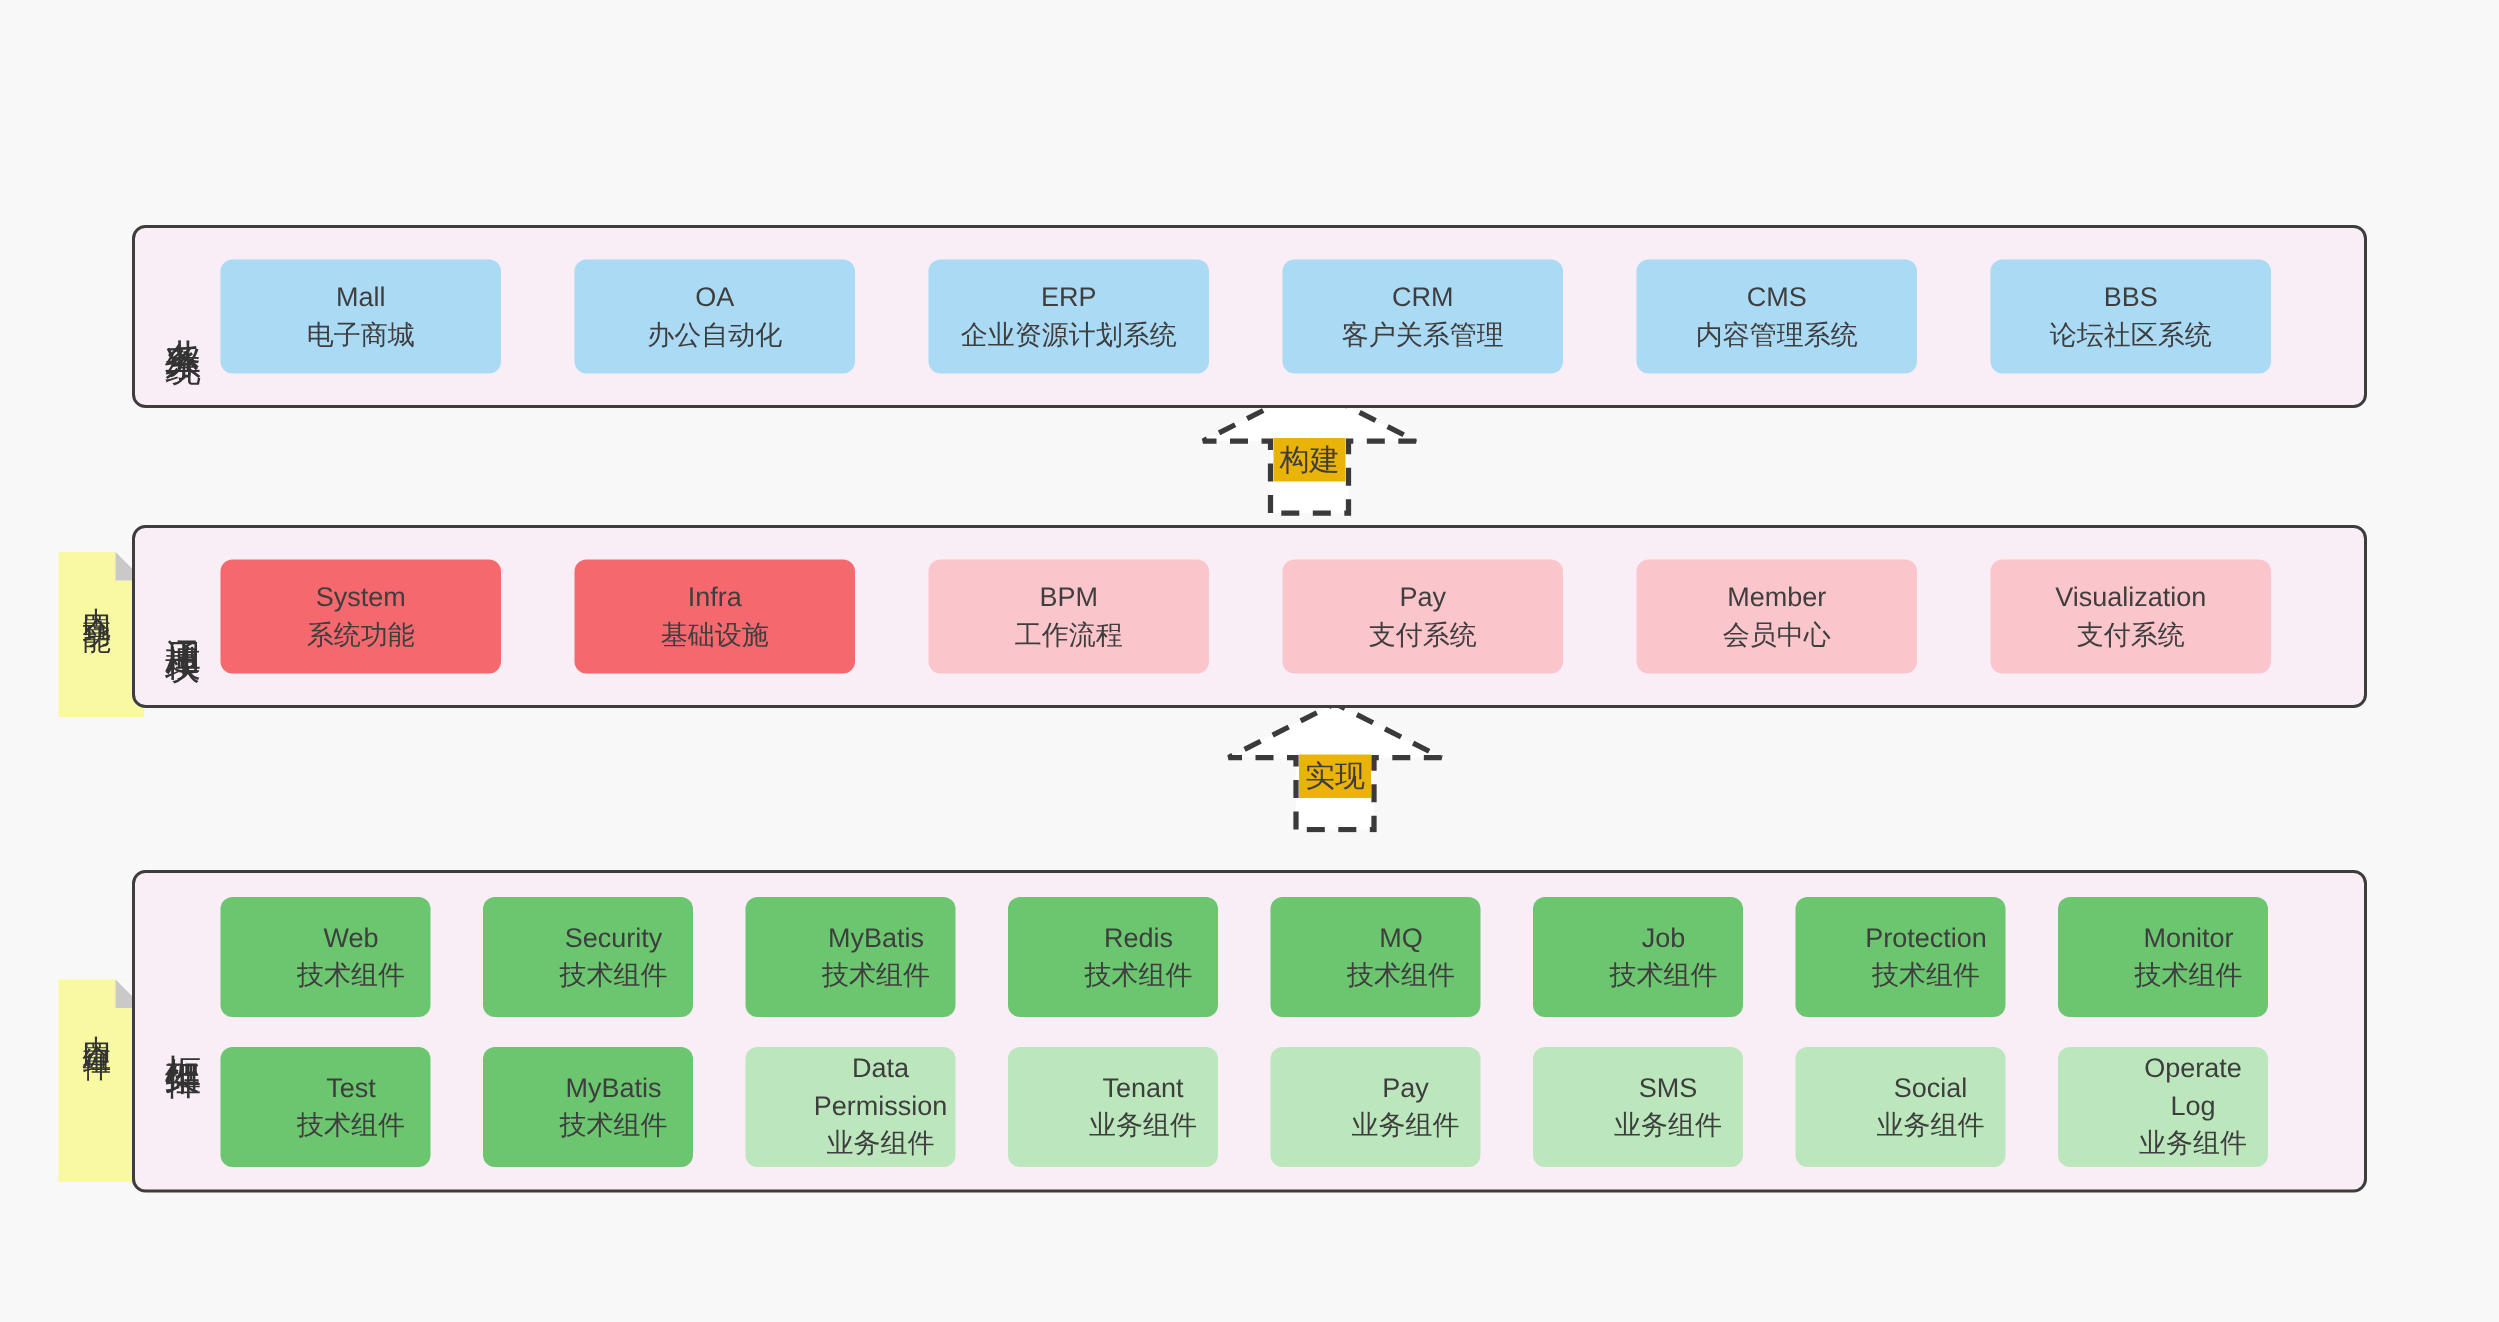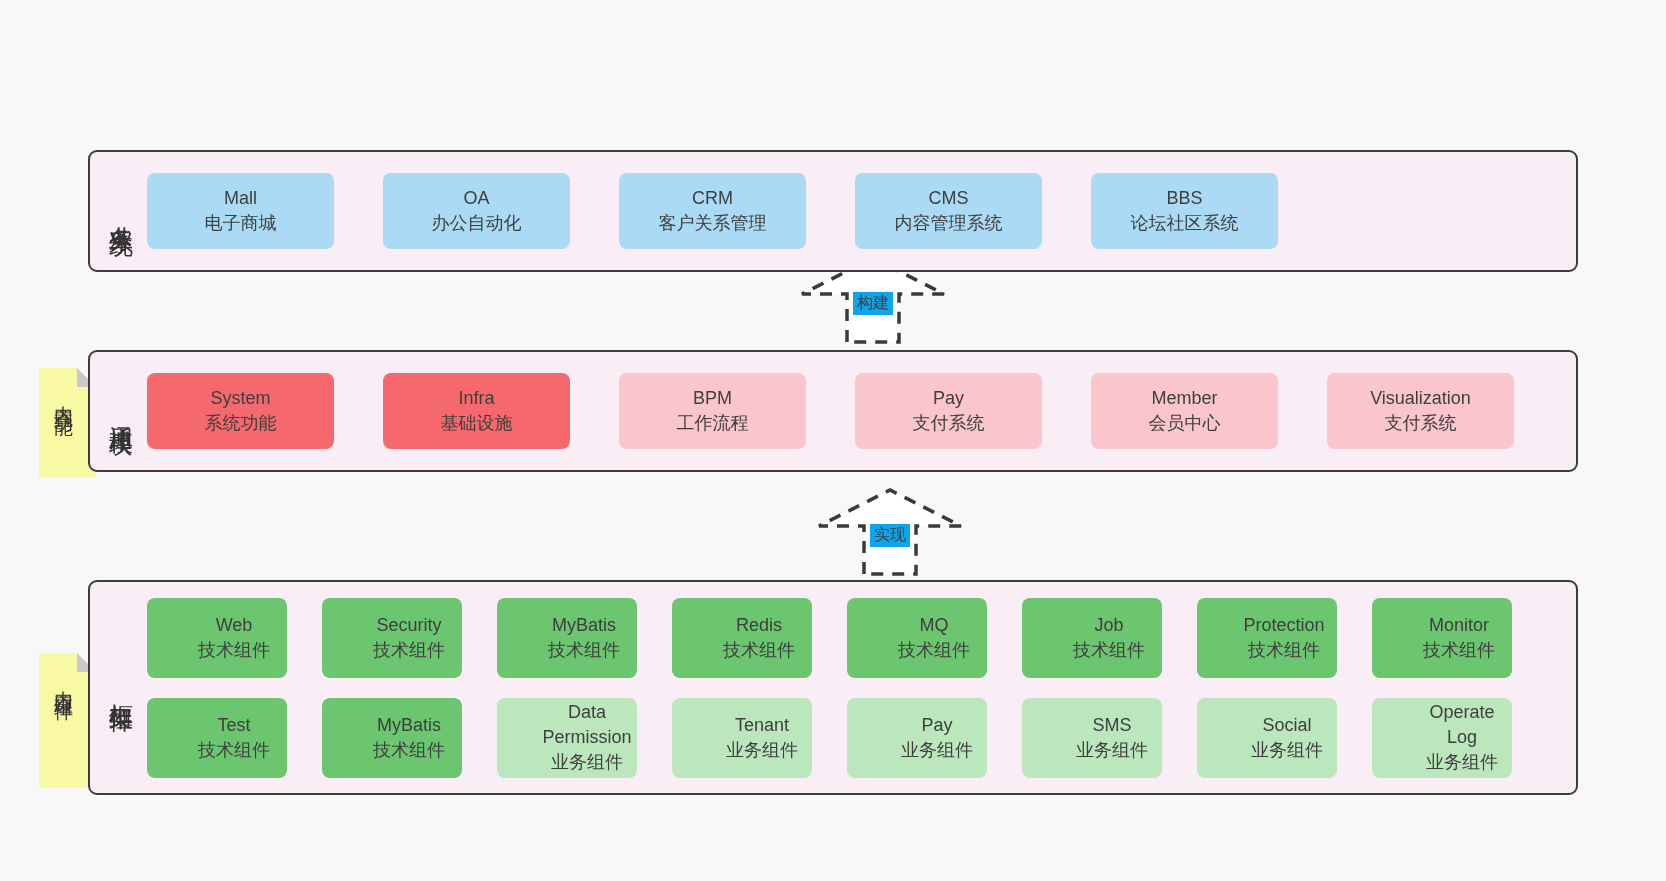--- a/index.html
+++ b/index.html
@@ -38,24 +38,24 @@
   .note-1{left:39px;top:368px;height:110px;}
   .note-2{left:39px;top:653px;height:135px;}
   .fold{position:absolute;top:0;right:0;width:0;height:0;
         border-top:19px solid var(--bg);border-left:19px solid var(--fold);}
   .ntext{position:absolute;left:25px;top:22px;transform:translateX(-50%);
          writing-mode:vertical-rl;text-orientation:upright;font-size:19px;
          letter-spacing:4px;color:#333;line-height:1;}
 
   .uparrow{position:absolute;width:150px;height:88px;z-index:1;}
   .uparrow-1{left:798px;top:256px;}
-  .uparrow-2{left:815px;top:488px;}
+  .uparrow-2{left:815px;top:467px;}
   .uparrow svg{display:block;width:150px;height:88px;}
   .alabel{position:absolute;left:50%;top:36px;transform:translateX(-50%);
-          background:#0ea5e9;padding:1px 4px;font-size:16px;color:var(--text);white-space:nowrap;}
+          background:#eab308;padding:1px 4px;font-size:20px;color:var(--text);white-space:nowrap;}
 </style>
 </head>
 <body>
 
 <div class="stage">
 
   <div class="note note-1">
     <span class="ntext">内置功能</span>
     <span class="fold"></span>
   </div>
@@ -82,20 +82,24 @@
   <div class="layer layer-1">
     <div class="vlabel">业务系统</div>
     <div class="content">
       <div class="box t-blue">
         <div class="box-name">Mall</div>
         <div class="box-sub">电子商城</div>
       </div>
       <div class="box t-blue">
         <div class="box-name">OA</div>
         <div class="box-sub">办公自动化</div>
+      </div>
+      <div class="box t-blue">
+        <div class="box-name">ERP</div>
+        <div class="box-sub">企业资源计划系统</div>
       </div>
       <div class="box t-blue">
         <div class="box-name">CRM</div>
         <div class="box-sub">客户关系管理</div>
       </div>
       <div class="box t-blue">
         <div class="box-name">CMS</div>
         <div class="box-sub">内容管理系统</div>
       </div>
       <div class="box t-blue">

